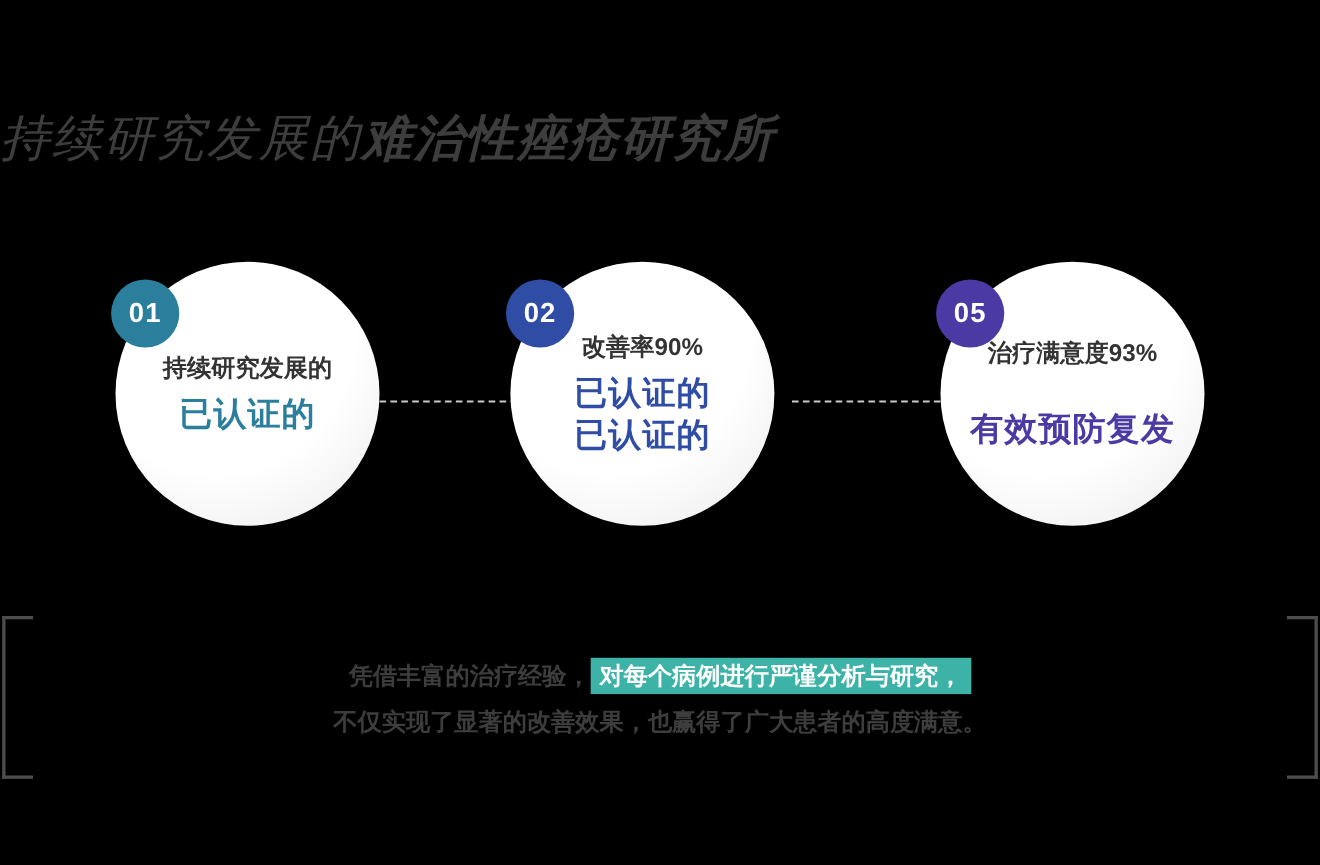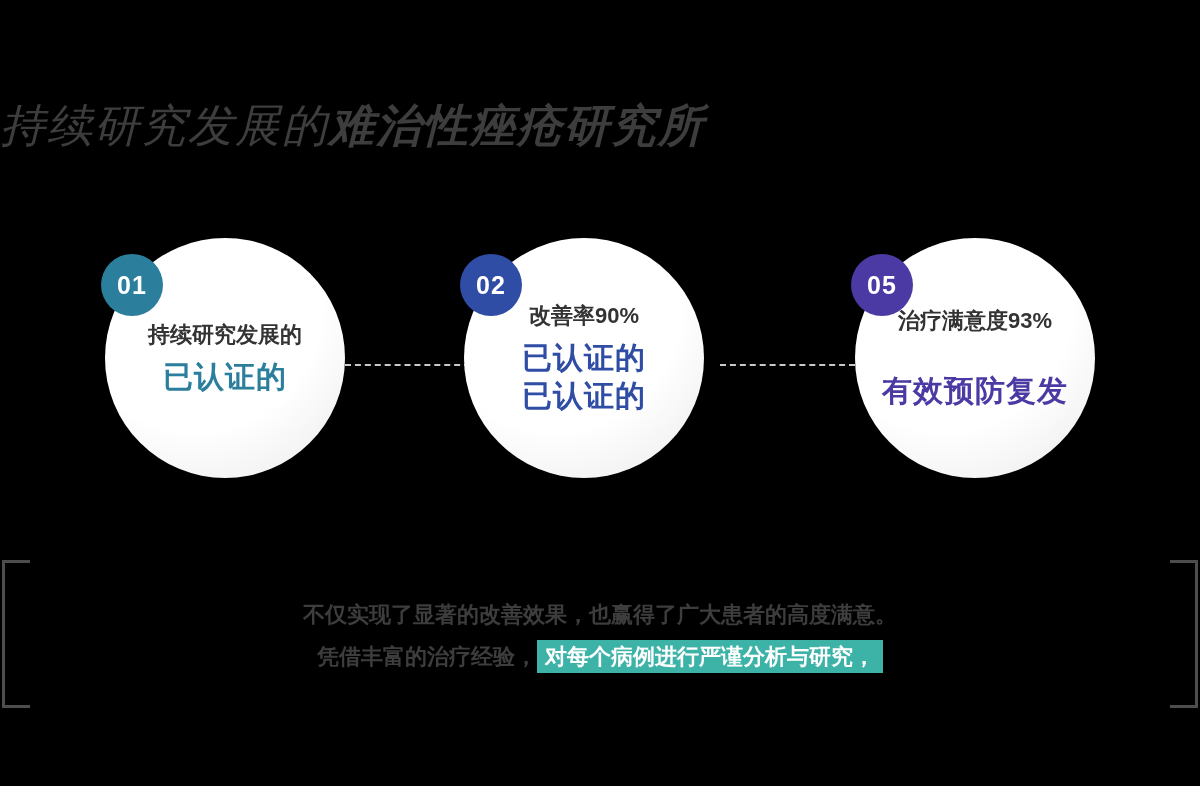--- a/index.html
+++ b/index.html
@@ -164,17 +164,17 @@
     <div class="step-text">
       <div class="step-subtitle">治疗满意度93%</div>
       <div class="step-headline accent-3">有效预防复发</div>
     </div>
   </div>
 
   <div class="bracket bracket-left"></div>
   <div class="bracket bracket-right"></div>
 
   <div class="footer">
+    <p class="footer-line"><span>凭借丰富的治疗经验，</span><span class="hl">对每个病例进行严谨分析与研究，</span></p>
     <p class="footer-line">不仅实现了显著的改善效果，也赢得了广大患者的高度满意。</p>
-    <p class="footer-line"><span>凭借丰富的治疗经验，</span><span class="hl">对每个病例进行严谨分析与研究，</span></p>
   </div>
 
 </div>
 
 </body></html>

